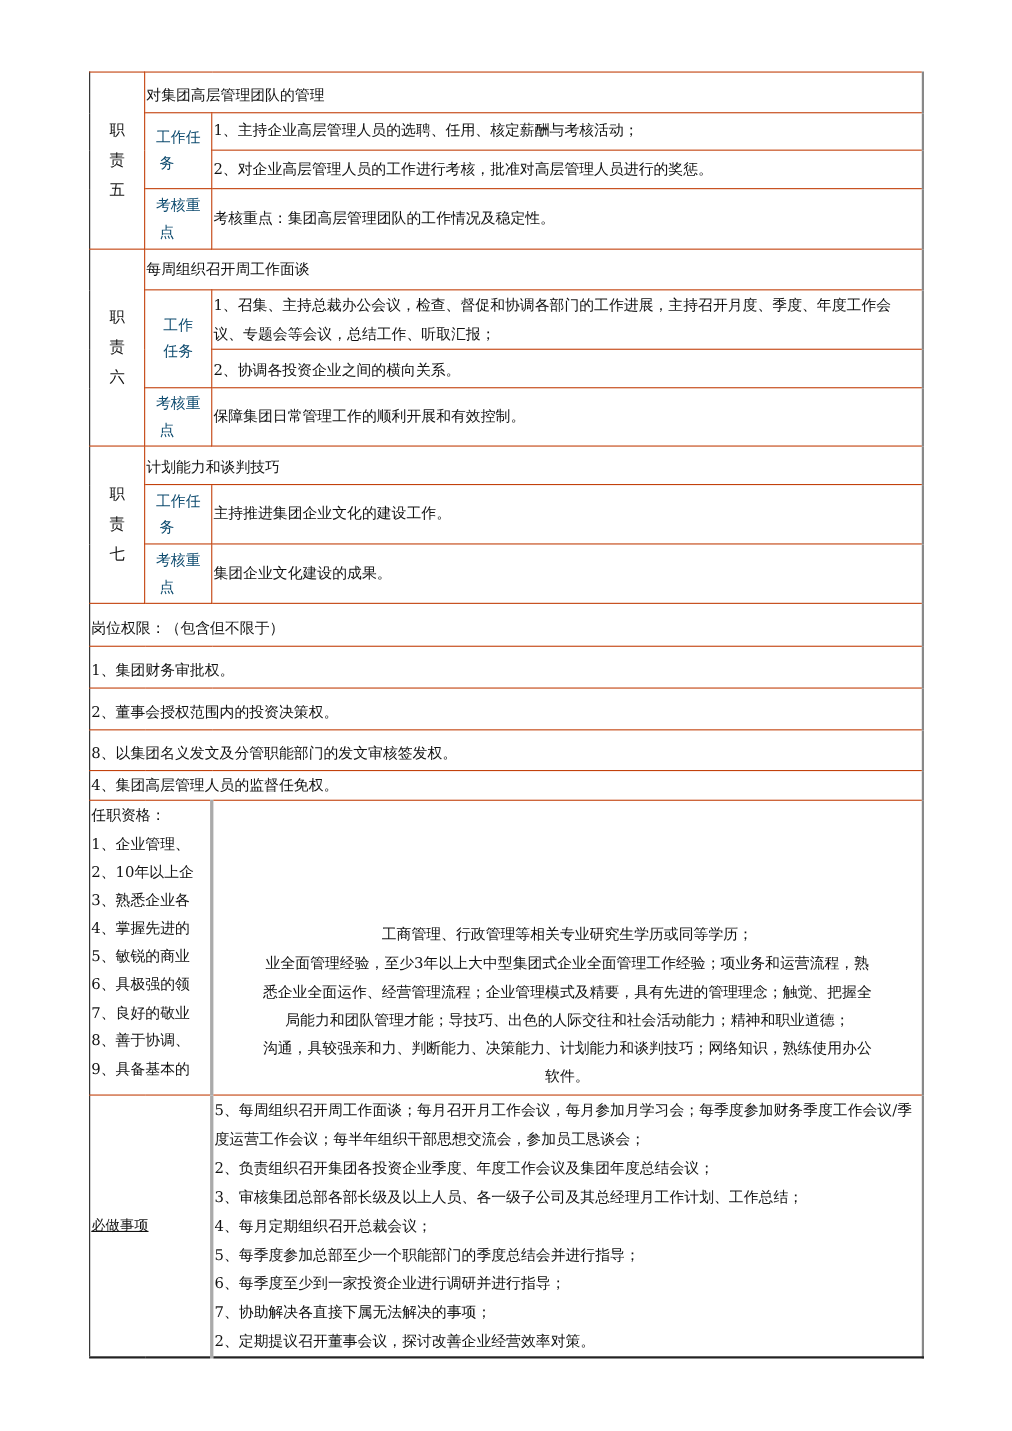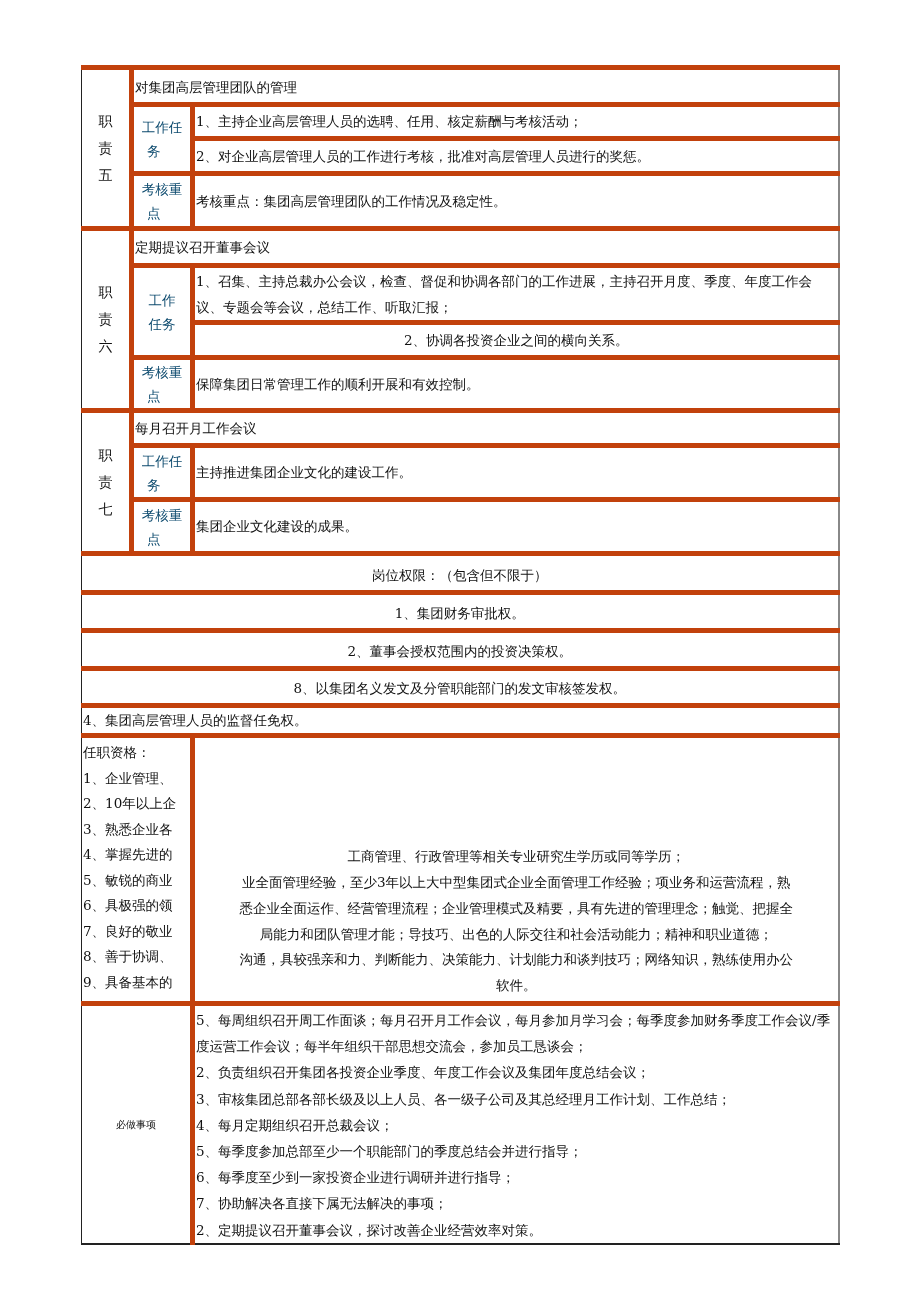--- a/index.html
+++ b/index.html
@@ -1,27 +1,27 @@
 <!DOCTYPE html>
 <html><head>
 <meta charset="utf-8">
 <style>
   html, body { margin:0; padding:0; background:#ffffff; }
   body { width:920px; height:1301px; position:relative; font-family:"DejaVu Serif","Liberation Serif",serif; color:#111; }
   .page { position:absolute; left:81px; top:65px; width:757px; }
   table { border-collapse:collapse; width:757px; table-layout:fixed; }
-  td { border:5px solid #c2410c; padding:0 1px; vertical-align:middle; font-size:13.5px; line-height:25px; overflow:hidden; }
+  td { border:1px solid #c2410c; padding:0 1px; vertical-align:middle; font-size:13.5px; line-height:25px; overflow:hidden; }
   td.outer-l { border-left:1.5px solid #222; }
   td.outer-r { border-right:2px solid #888; }
   .duty-label { text-align:center; font-family:"DejaVu Sans","Liberation Sans",sans-serif; font-size:14px; line-height:27px; }
   .sub-label { text-align:center; line-height:24px; color:#0c4a6e; }
   .title-cell { vertical-align:bottom; padding-bottom:2px; }
-  .text-bottom { vertical-align:bottom; padding-bottom:2px;text-align:center; }
-  .bold-sans { font-family:Liberation Serif, serif; font-size:13.5px; }
-  .mustdo-label { text-align:center; font-family:"DejaVu Sans","Liberation Sans",sans-serif; font-size:10px; }
+  .text-bottom { vertical-align:bottom; padding-bottom:2px; }
+  .bold-sans { font-family:Liberation Mono, monospace; font-size:13.5px; }
+  .mustdo-label { text-align:left; font-family:"DejaVu Sans","Liberation Sans",sans-serif; font-size:13px;text-decoration:underline; }
   .line { display:block; white-space:nowrap; }
   .qual-left .line { line-height:25.5px; }
   .qual-right { vertical-align:bottom; padding-bottom:2px; }
   .qual-right .line { white-space:normal; line-height:25.8px;text-align:center; }
   .must-items .line { line-height:26.2px; white-space:normal; }
   .bottom-border td { border-bottom:2px solid #222; }
 </style>
 </head>
 <body>
 
@@ -59,21 +59,21 @@
     </td>
     <td class="outer-r">考核重点：集团高层管理团队的工作情况及稳定性。</td>
   </tr>
 
   <tr style="height:37px">
     <td rowspan="4" class="duty-label outer-l">
       <span class="line">职</span>
       <span class="line">责</span>
       <span class="line">六</span>
     </td>
-    <td colspan="2" class="outer-r">定期提议召开董事会议</td>
+    <td colspan="2" class="outer-r">每周组织召开周工作面谈</td>
   </tr>
   <tr style="height:54px">
     <td rowspan="2" class="sub-label">
       <span class="line">工作</span>
             <span class="line">任务</span>
     </td>
     <td class="outer-r" style="line-height:26px">1、召集、主持总裁办公会议，检查、督促和协调各部门的工作进展，主持召开月度、季度、年度工作会议、专题会等会议，总结工作、听取汇报；</td>
   </tr>
   <tr style="height:35px">
     <td class="text-bottom outer-r">2、协调各投资企业之间的横向关系。</td>
@@ -85,21 +85,21 @@
     </td>
     <td class="outer-r">保障集团日常管理工作的顺利开展和有效控制。</td>
   </tr>
 
   <tr style="height:35px">
     <td rowspan="3" class="duty-label outer-l">
       <span class="line">职</span>
       <span class="line">责</span>
       <span class="line">七</span>
     </td>
-    <td colspan="2" class="title-cell outer-r">每月召开月工作会议</td>
+    <td colspan="2" class="title-cell outer-r">计划能力和谈判技巧</td>
   </tr>
   <tr style="height:54px">
     <td class="sub-label">
       <span class="line">工作任</span>
             <span class="line" style="text-align:left;padding-left:12px">务</span>
     </td>
     <td class="outer-r">主持推进集团企业文化的建设工作。</td>
   </tr>
   <tr style="height:54px">
     <td class="sub-label">

